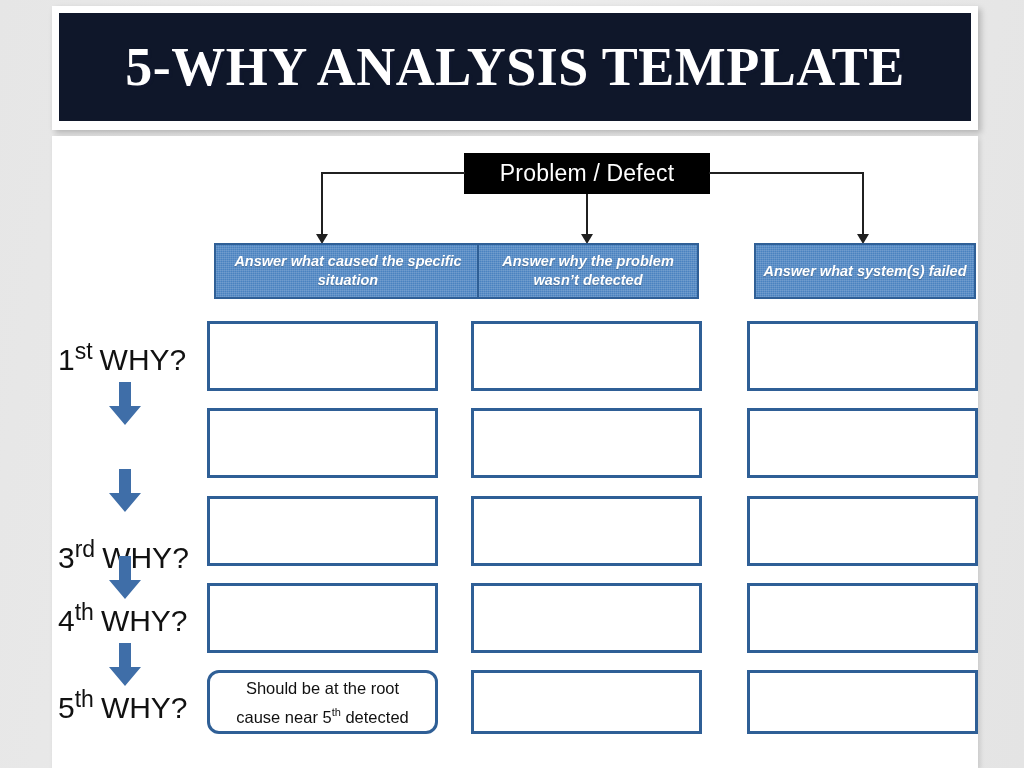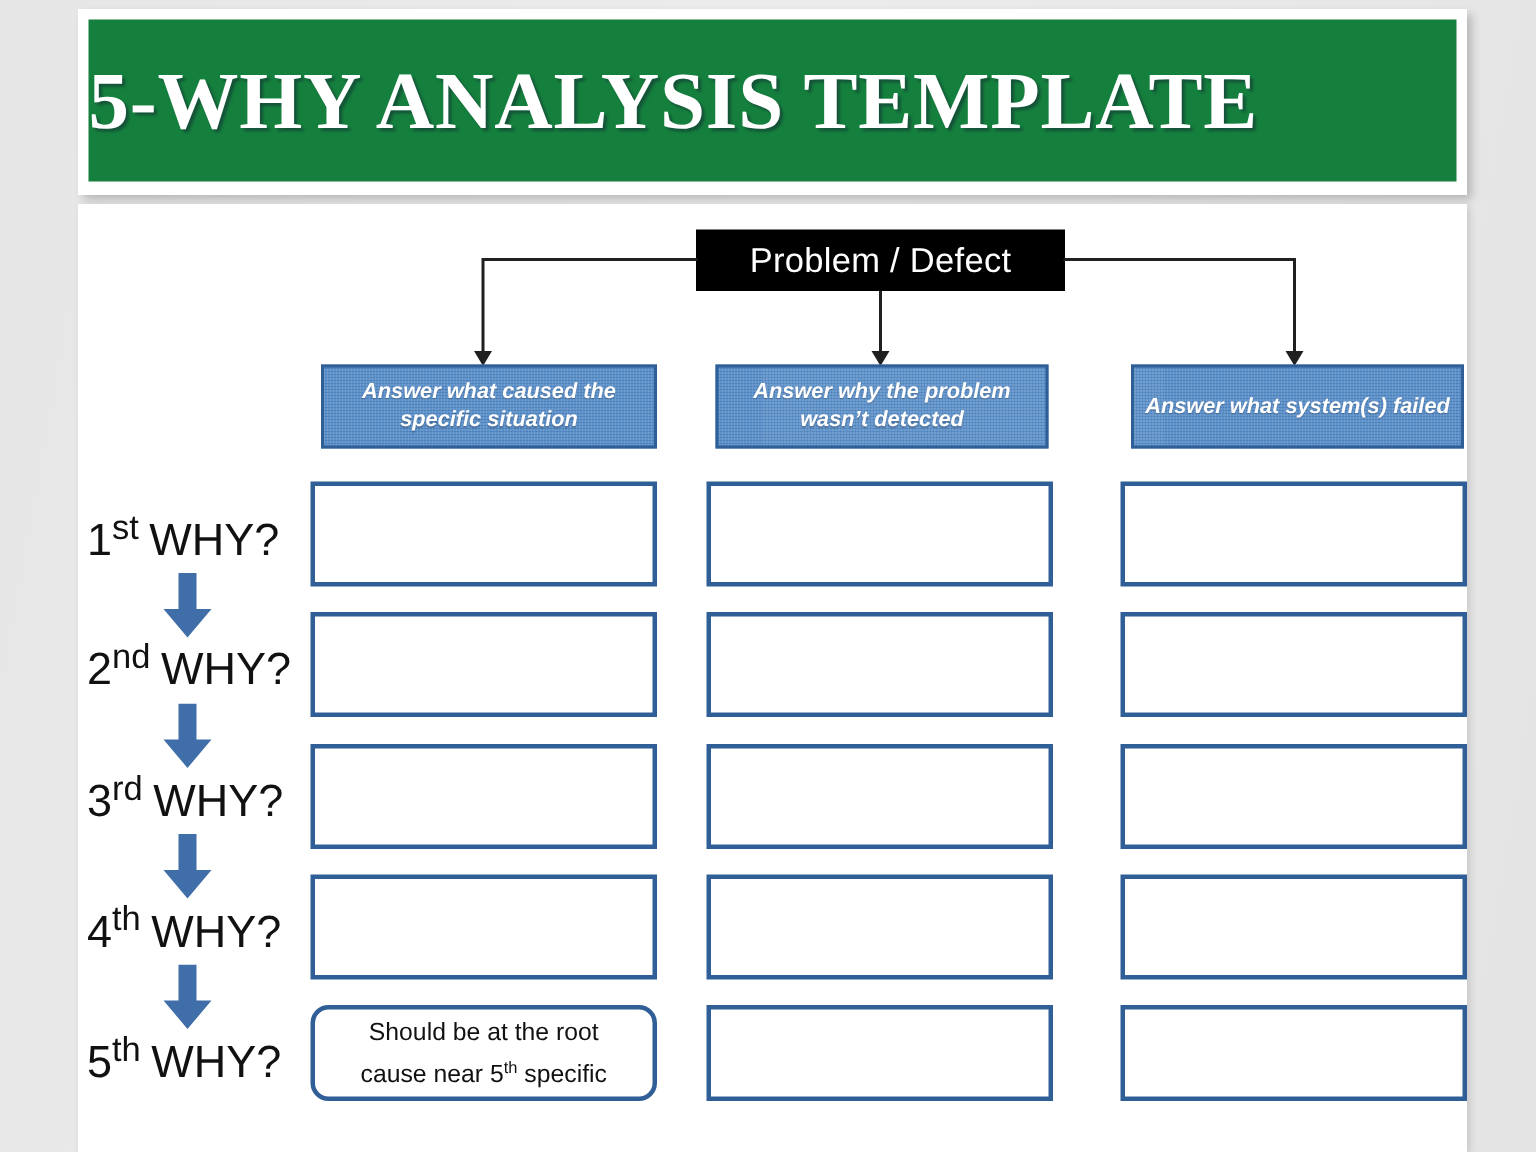--- a/index.html
+++ b/index.html
@@ -39,23 +39,24 @@
     height: 124px;
     background: #ffffff;
     box-shadow: 3px 3px 6px rgba(0,0,0,0.22);
   }
   .title-band {
     position: absolute;
     left: 7px;
     top: 7px;
     right: 7px;
     bottom: 9px;
-    background: #15803d;
+    background: #0f172a;
     display: flex;
     align-items: center;
+    justify-content: center;
   }
   .title-text {
     font-family: "Liberation Serif", serif;
     font-weight: bold;
     font-size: 54px;
     letter-spacing: 0.5px;
     color: #ffffff;
     text-shadow: 2px 2px 2px rgba(20,25,50,0.45);
     white-space: nowrap;
   }
@@ -121,21 +122,21 @@
     padding: 0 6px;
   }
   .col-head-label {
     color: #ffffff;
     font-style: italic;
     font-weight: bold;
     font-size: 14.5px;
     line-height: 19px;
     text-shadow: 0 1px 1px rgba(0,0,0,0.25);
   }
-  .col-1 { left: 214px; width: 224px; }
+  .col-1 { left: 214px; width: 268px; }
   .col-2 { left: 477px; width: 222px; }
   .col-3 { left: 754px; width: 222px; }
 
   
   .cell {
     position: absolute;
     border: 3px solid #2f5f96;
     background: #ffffff;
     box-sizing: border-box;
     display: flex;
@@ -222,40 +223,37 @@
   <div class="cell" style="left:747px; top:321px; width:231px; height:70px;">
     <span class="cell-text"></span>
   </div>
 
   <div class="down-arrow" style="top:382px">
     <svg width="34" height="44" viewBox="0 0 34 44" aria-hidden="true">
       <polygon points="11,0 23,0 23,24 33,24 17,43 1,24 11,24" fill="#3f6ea8"></polygon>
     </svg>
   </div>
 
-  <div class="why-label" style="top:424px">
-    <span>2</span><sup>nd</sup><span class="word">WHY?</span>
-  </div>
   <div class="cell" style="left:207px; top:408px; width:231px; height:70px;">
     <span class="cell-text"></span>
   </div>
   <div class="cell" style="left:471px; top:408px; width:231px; height:70px;">
     <span class="cell-text"></span>
   </div>
   <div class="cell" style="left:747px; top:408px; width:231px; height:70px;">
     <span class="cell-text"></span>
   </div>
 
   <div class="down-arrow" style="top:469px">
     <svg width="34" height="44" viewBox="0 0 34 44" aria-hidden="true">
       <polygon points="11,0 23,0 23,24 33,24 17,43 1,24 11,24" fill="#3f6ea8"></polygon>
     </svg>
   </div>
 
-  <div class="why-label" style="top:512px">
+  <div class="why-label" style="top:536px">
     <span>3</span><sup>rd</sup><span class="word">WHY?</span>
   </div>
   <div class="cell" style="left:207px; top:496px; width:231px; height:70px;">
     <span class="cell-text"></span>
   </div>
   <div class="cell" style="left:471px; top:496px; width:231px; height:70px;">
     <span class="cell-text"></span>
   </div>
   <div class="cell" style="left:747px; top:496px; width:231px; height:70px;">
     <span class="cell-text"></span>
@@ -285,21 +283,21 @@
       <polygon points="11,0 23,0 23,24 33,24 17,43 1,24 11,24" fill="#3f6ea8"></polygon>
     </svg>
   </div>
 
   <div class="why-label" style="top:686px">
     <span>5</span><sup>th</sup><span class="word">WHY?</span>
   </div>
   <div class="cell" style="left:207px; top:670px; width:231px; height:64px;border-radius:12px;">
     <span class="cell-text">
       <span>Should be at the root</span><br>
-      <span>cause near 5</span><sup>th</sup><span> specific</span>
+      <span>cause near 5</span><sup>th</sup><span> detected</span>
     </span>
   </div>
   <div class="cell" style="left:471px; top:670px; width:231px; height:64px;">
     <span class="cell-text"></span>
   </div>
   <div class="cell" style="left:747px; top:670px; width:231px; height:64px;">
     <span class="cell-text"></span>
   </div>
 
 </div>

